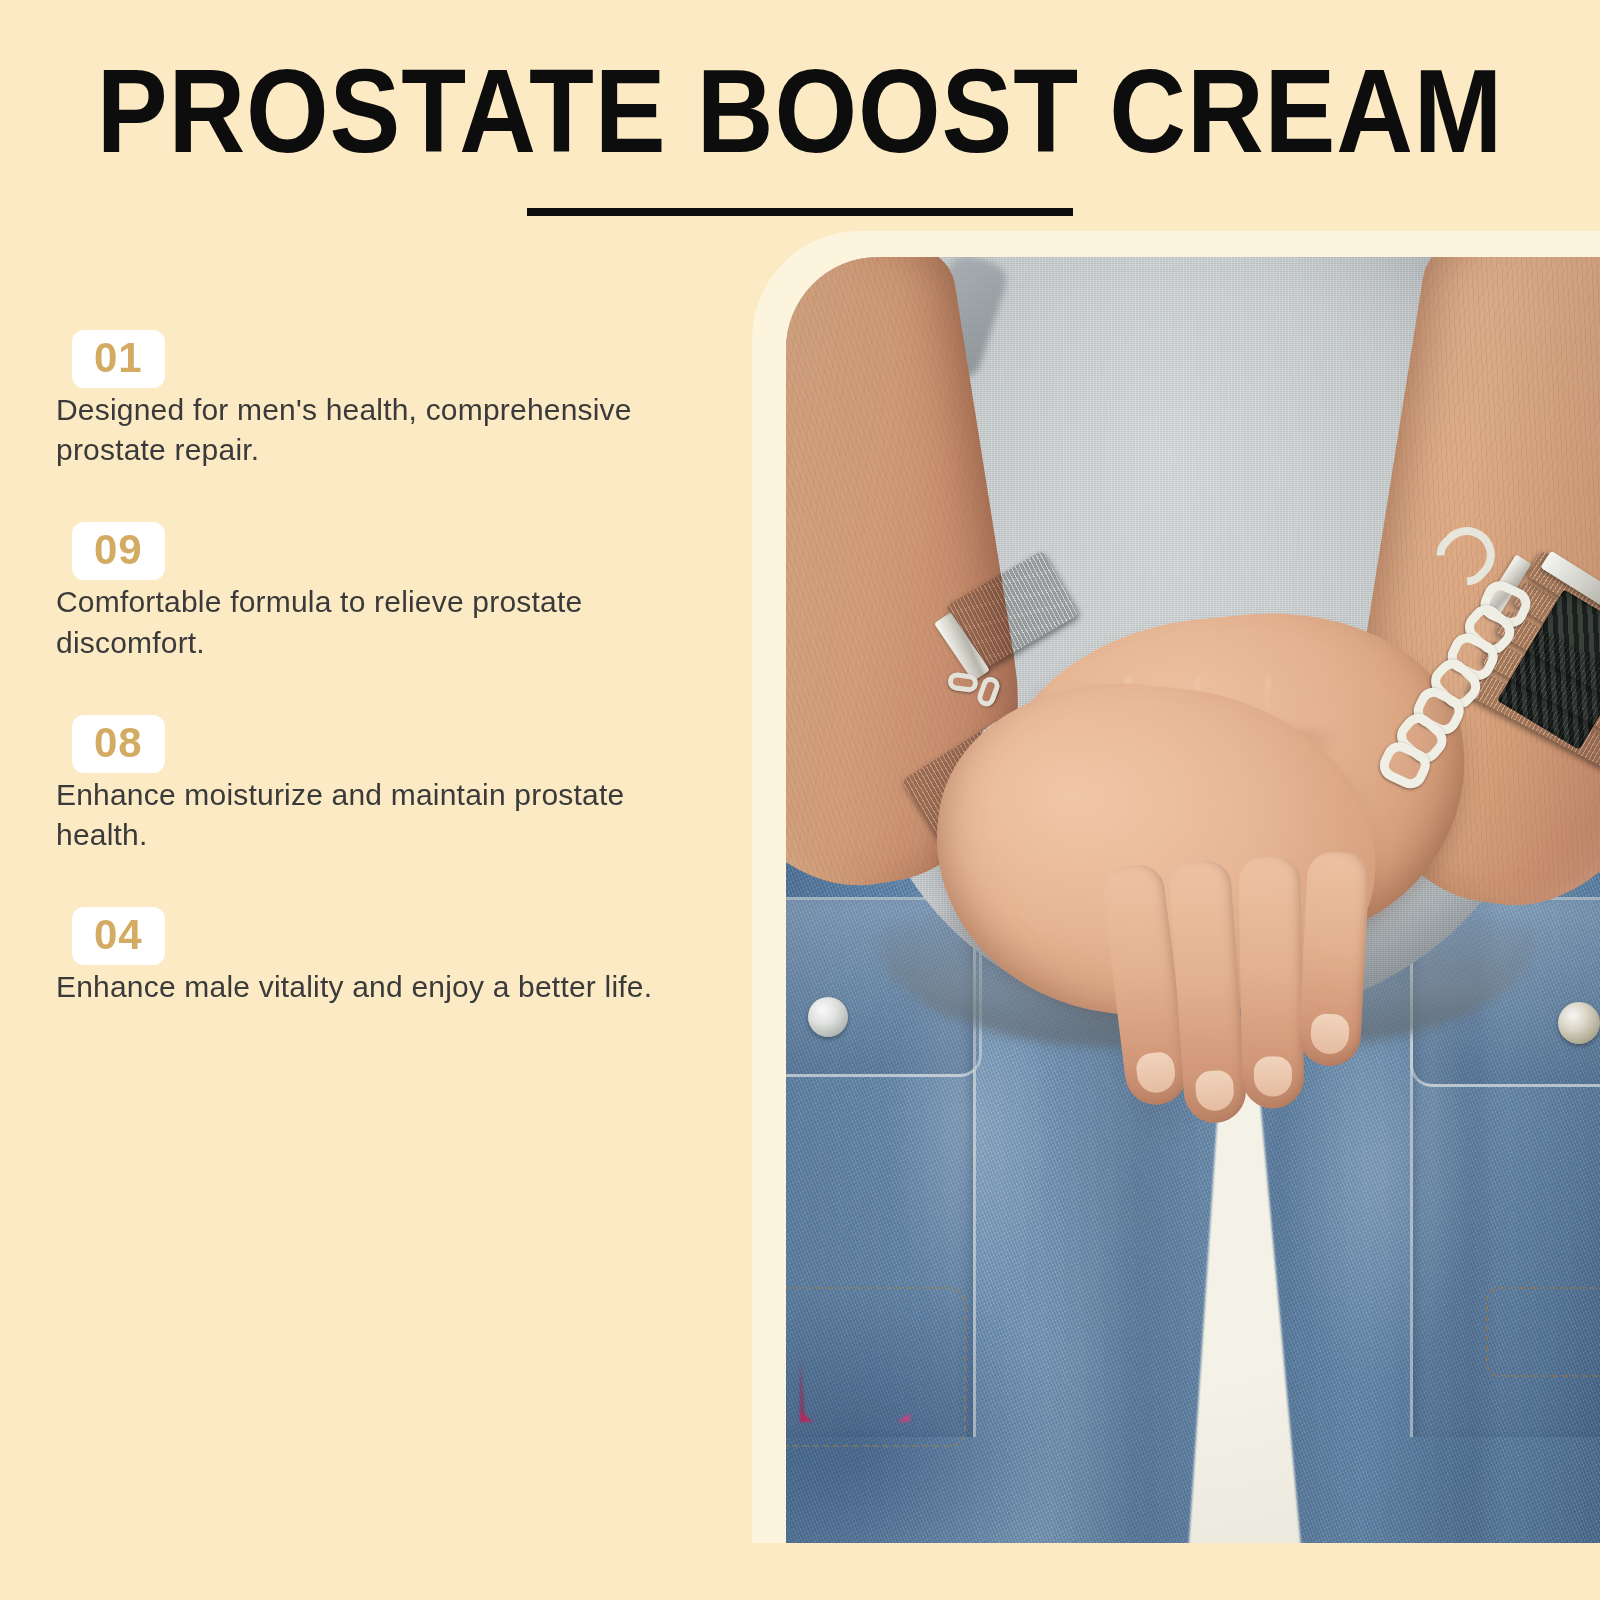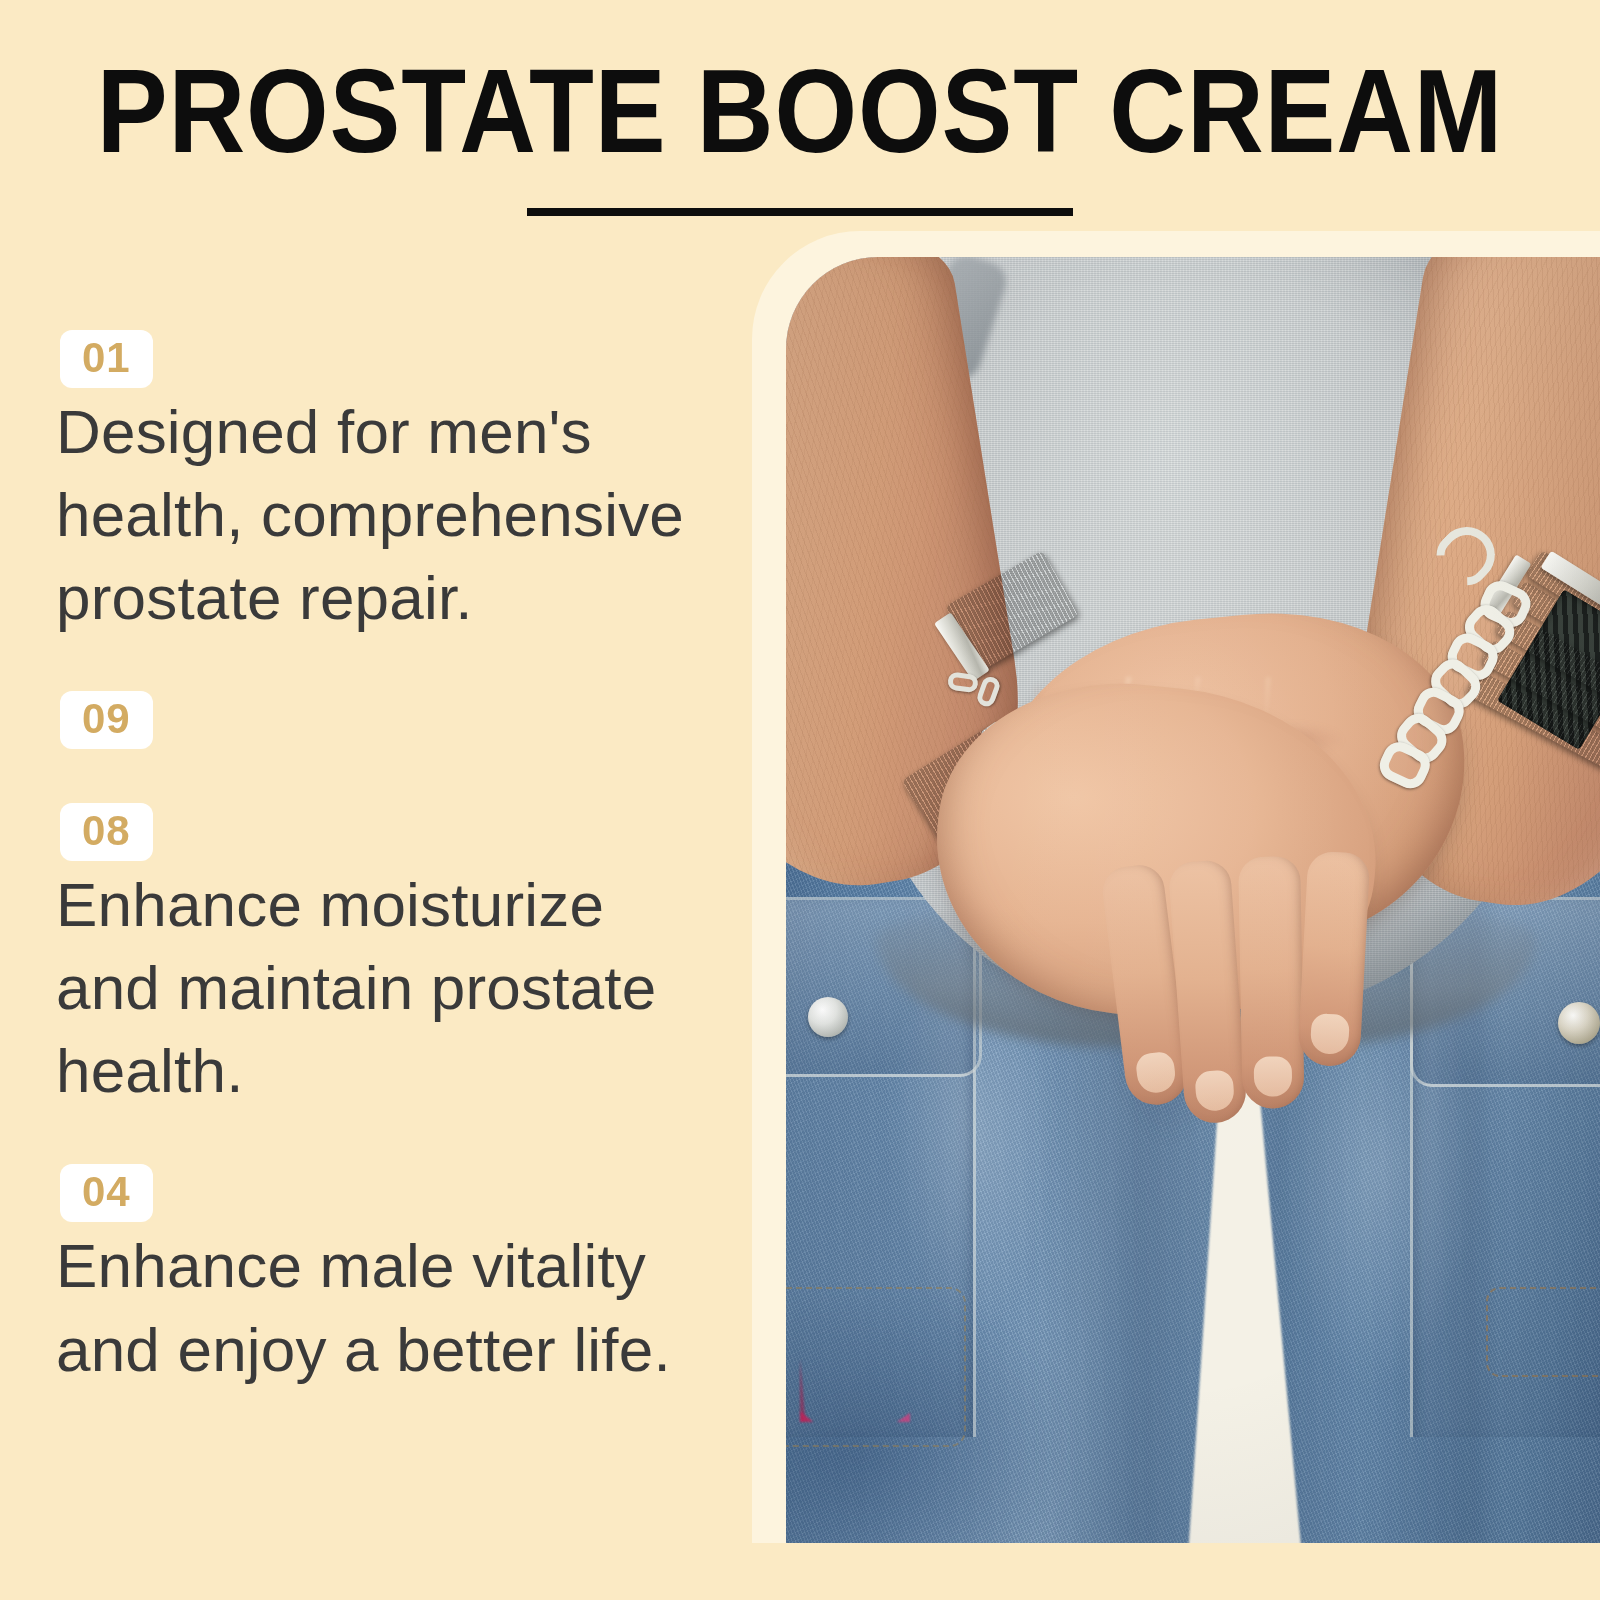--- a/index.html
+++ b/index.html
@@ -63,36 +63,36 @@
   .feature {
     margin-bottom: 52px;
   }
   .feature:last-child { margin-bottom: 0; }
 
   .badge {
     display: inline-block;
     background: #ffffff;
     border-radius: 12px;
     padding: 7px 22px 9px 22px;
-    margin-left: 4px;
+    margin-left: 16px;
     margin-bottom: 2px;
   }
 
   .badge-num {
     font-family: "Liberation Sans Narrow", "Liberation Sans", sans-serif;
     font-weight: bold;
     font-size: 42px;
     line-height: 1;
     color: #d3ab62;
     letter-spacing: 1px;
   }
 
   .feature-text {
     font-family: "Liberation Sans Narrow", "Liberation Sans", sans-serif;
-    font-size: 62px;
+    font-size: 30px;
     line-height: 1.34;
     color: #3a3a3a;
     letter-spacing: 0.2px;
     max-width: 640px;
   }
 
   
   
   .photo-band {
     position: absolute;
@@ -668,20 +668,21 @@
       <div class="badge">
         <span class="badge-num">01</span>
       </div>
       <div class="feature-text">Designed for men's health, comprehensive prostate repair.</div>
     </div>
 
     <div class="feature">
       <div class="badge">
         <span class="badge-num">09</span>
       </div>
+      <div class="feature-text">Comfortable formula to relieve prostate discomfort.</div>
     </div>
 
     <div class="feature">
       <div class="badge">
         <span class="badge-num">08</span>
       </div>
       <div class="feature-text">Enhance moisturize and maintain prostate health.</div>
     </div>
 
     <div class="feature">

